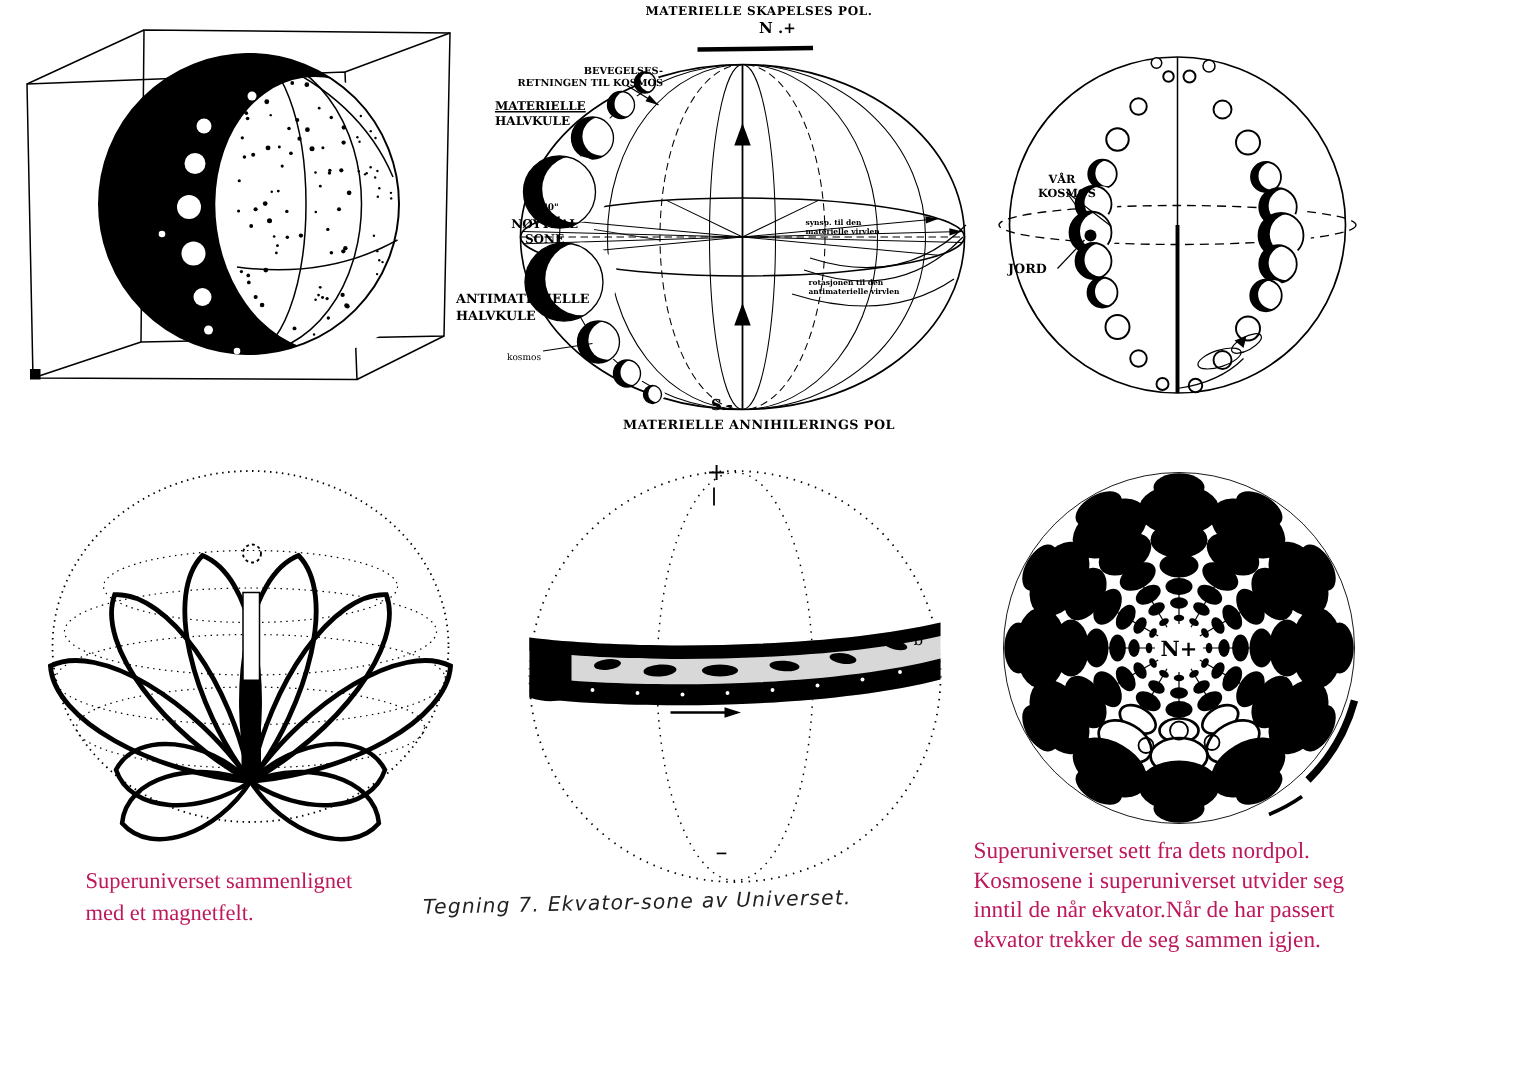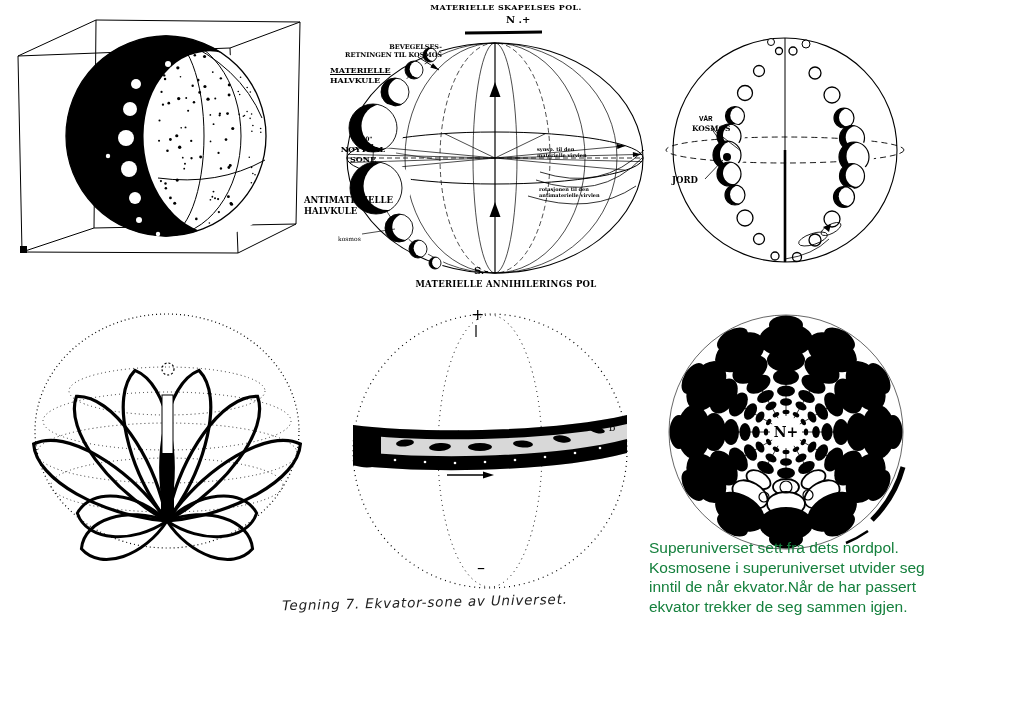--- a/index.html
+++ b/index.html
@@ -3,21 +3,21 @@
 <meta charset="utf-8">
 <style>
   html,body{margin:0;padding:0;background:#fff;}
   #page{position:relative;width:1024px;height:714px;background:#ffffff;overflow:hidden;
         font-family:"Liberation Sans",sans-serif;color:#000;}
   .fig{position:absolute;}
   svg{display:block;overflow:visible;}
   .lbl{position:absolute;font-family:"DejaVu Serif",serif;font-weight:bold;color:#000;
        white-space:nowrap;line-height:1;}
   .lbl.u{text-decoration:underline;}
-  .cap{position:absolute;font-family:Liberation Sans, sans-serif;color:#15803d;white-space:nowrap;}
+  .cap{position:absolute;font-family:Liberation Serif, serif;color:#be185d;white-space:nowrap;margin-top:20px;}
   .hand{position:absolute;font-family:"DejaVu Sans",sans-serif;font-style:italic;color:#222;
         letter-spacing:.8px;transform:rotate(-1.3deg);white-space:nowrap;}
   .sign{position:absolute;font-family:"DejaVu Sans",sans-serif;color:#000;white-space:nowrap;}
 </style>
 </head>
 <body>
 
 <div id="page">
 
   <div class="fig" style="left:8px;top:6px;">
@@ -486,29 +486,33 @@
   <div class="lbl" style="left:304px;top:196px;font-size:8.5px;">ANTIMATERIELLE</div>
   <div class="lbl" style="left:304px;top:207px;font-size:8.5px;">HALVKULE</div>
   <div class="lbl" style="left:338px;top:236px;font-size:6px;font-weight:normal;">kosmos</div>
   <div class="lbl" style="left:537px;top:147px;font-size:5px;">synsp. til den</div>
   <div class="lbl" style="left:537px;top:153px;font-size:5px;">materielle virvlen</div>
   <div class="lbl" style="left:539px;top:187px;font-size:5px;">rotasjonen til den</div>
   <div class="lbl" style="left:539px;top:193px;font-size:5px;">antimaterielle virvlen</div>
   <div class="lbl" style="left:474px;top:266px;font-size:10px;">S.-</div>
   <div class="lbl" style="left:392px;top:280px;width:228px;text-align:center;font-size:8.5px;letter-spacing:.3px;">MATERIELLE ANNIHILERINGS POL</div>
 
-  <div class="lbl" style="left:699px;top:116px;font-size:7.5px;font-family:Liberation Mono, monospace;">VÅR</div>
+  <div class="lbl" style="left:699px;top:116px;font-size:7.5px;">VÅR</div>
   <div class="lbl" style="left:692px;top:125px;font-size:7.5px;">KOSMOS</div>
   <div class="lbl" style="left:672px;top:176px;font-size:8.5px;">JORD</div>
 
   <div class="sign" style="left:471px;top:305px;font-size:16px;">+</div>
   <div class="sign" style="left:477px;top:558px;font-size:16px;">–</div>
   <div class="sign" style="left:609px;top:422px;font-size:10px;font-family:'DejaVu Serif',serif;">b</div>
   <div class="hand" style="left:282px;top:594px;font-size:13.5px;">Tegning 7.  Ekvator-sone av Universet.</div>
 
+  <div class="cap" style="left:57px;top:558px;font-size:15px;line-height:21px;">
+    <div>Superuniverset  sammenlignet</div>
+    <div>med et magnetfelt.</div>
+  </div>
 
   <div class="cap" style="left:649px;top:538px;font-size:15.5px;line-height:19.5px;">
     <div>Superuniverset sett fra dets nordpol.</div>
     <div>Kosmosene i superuniverset utvider seg</div>
     <div>inntil de når ekvator.Når de har passert</div>
     <div>ekvator trekker de seg sammen igjen.</div>
   </div>
 
 </div>
 

